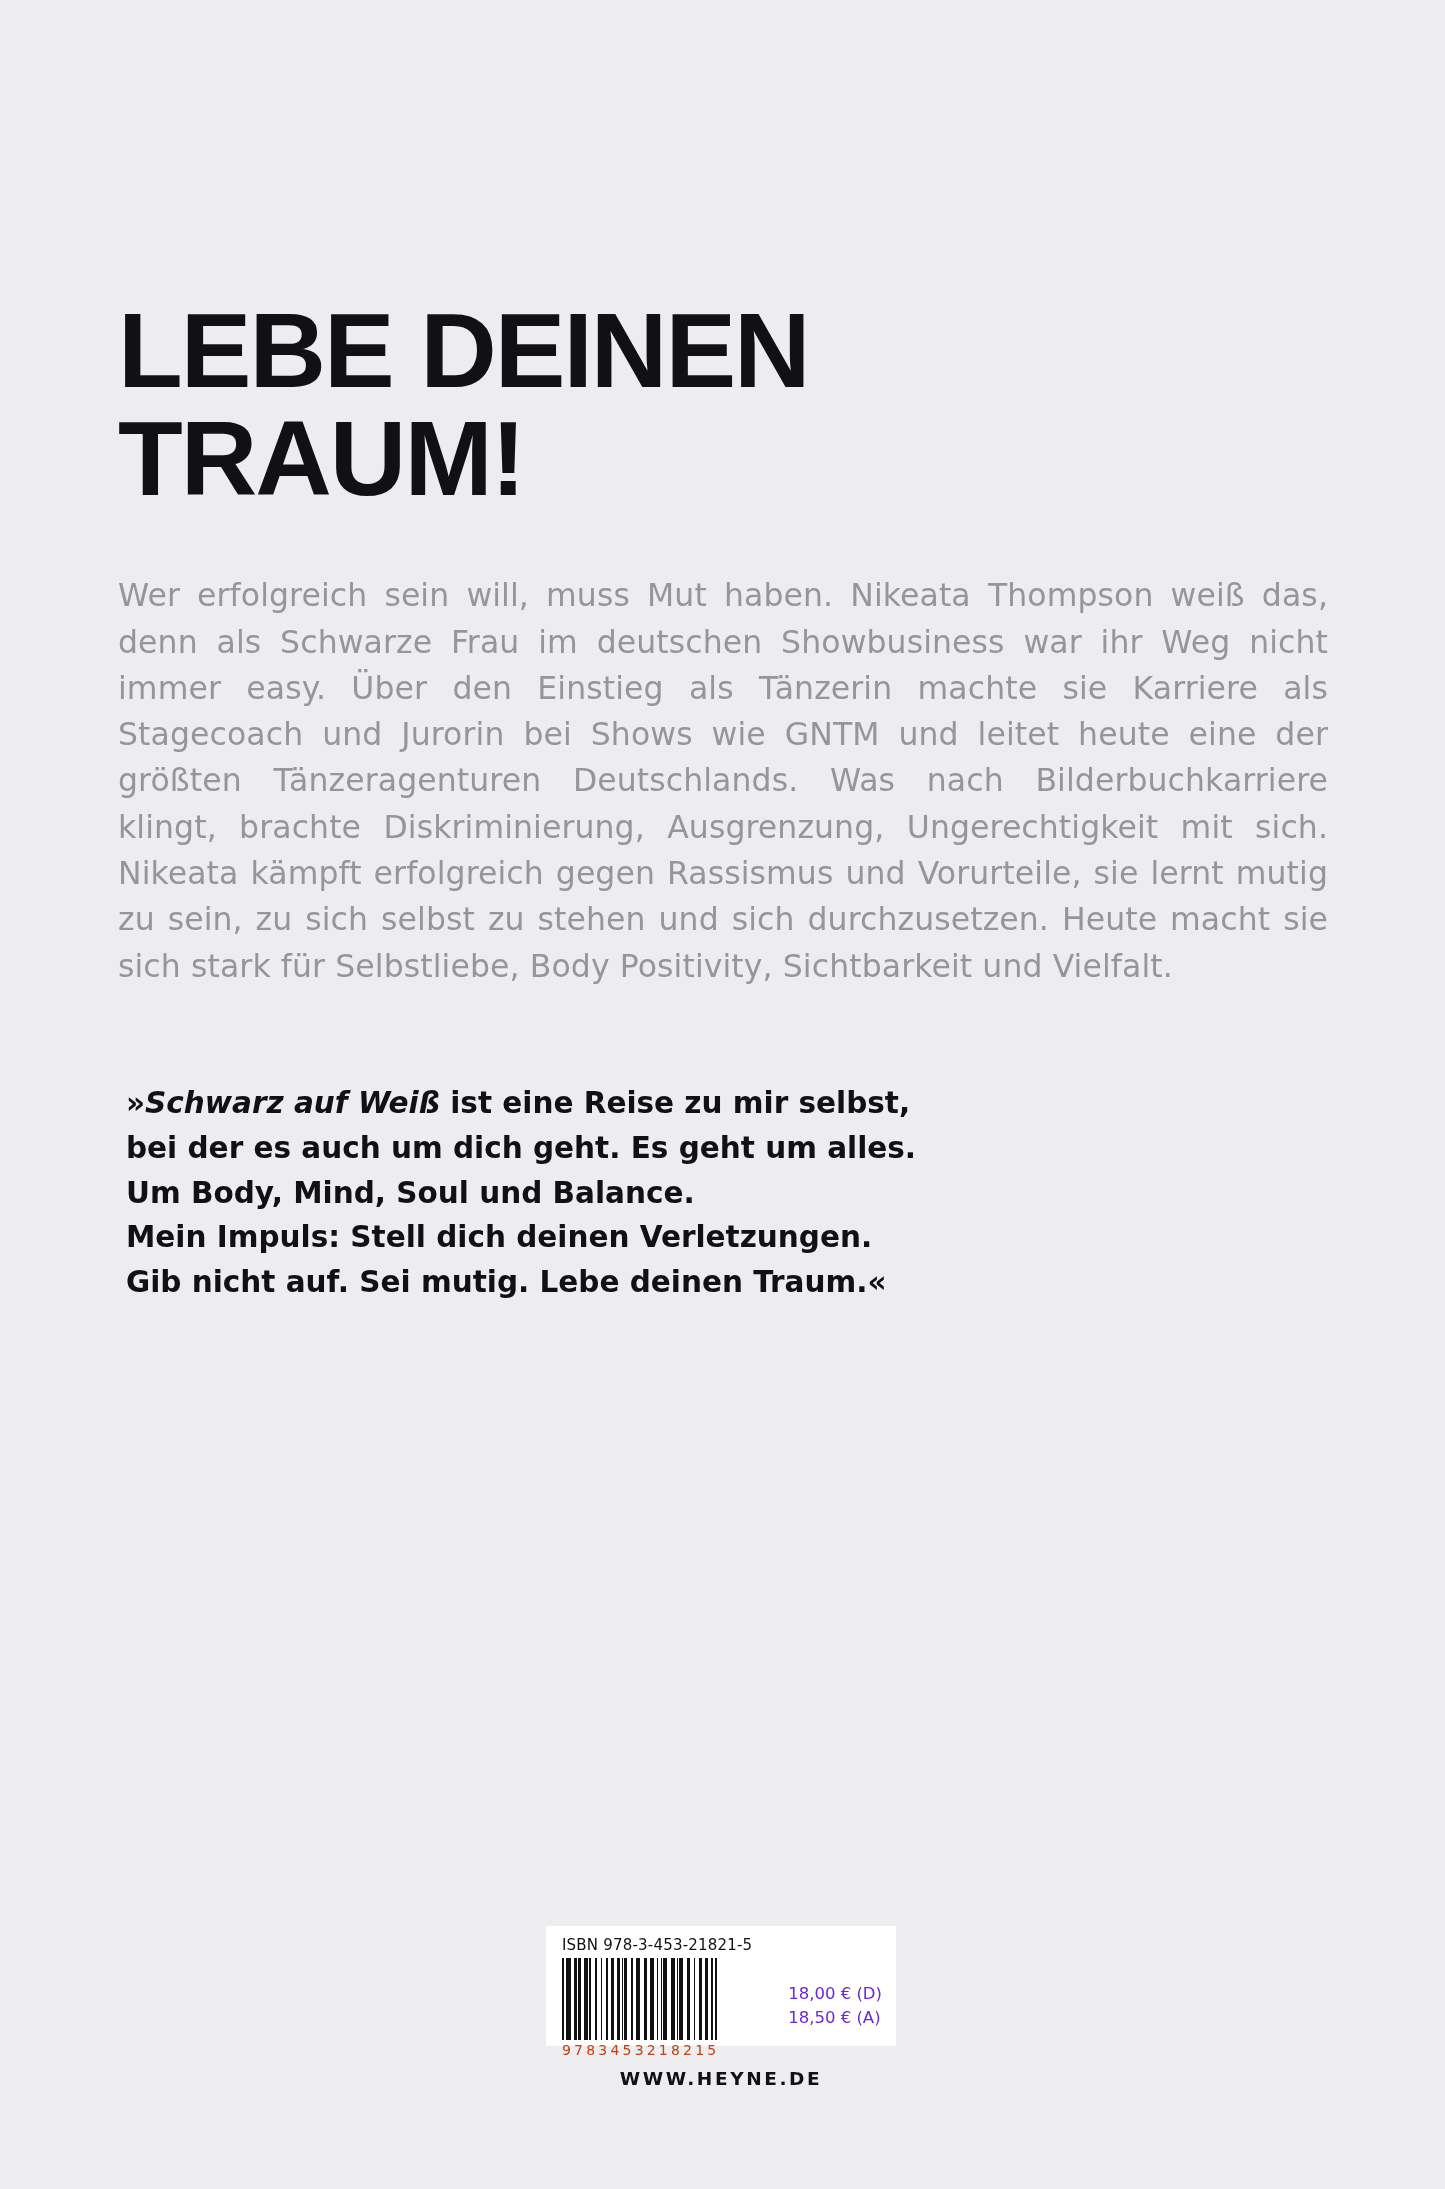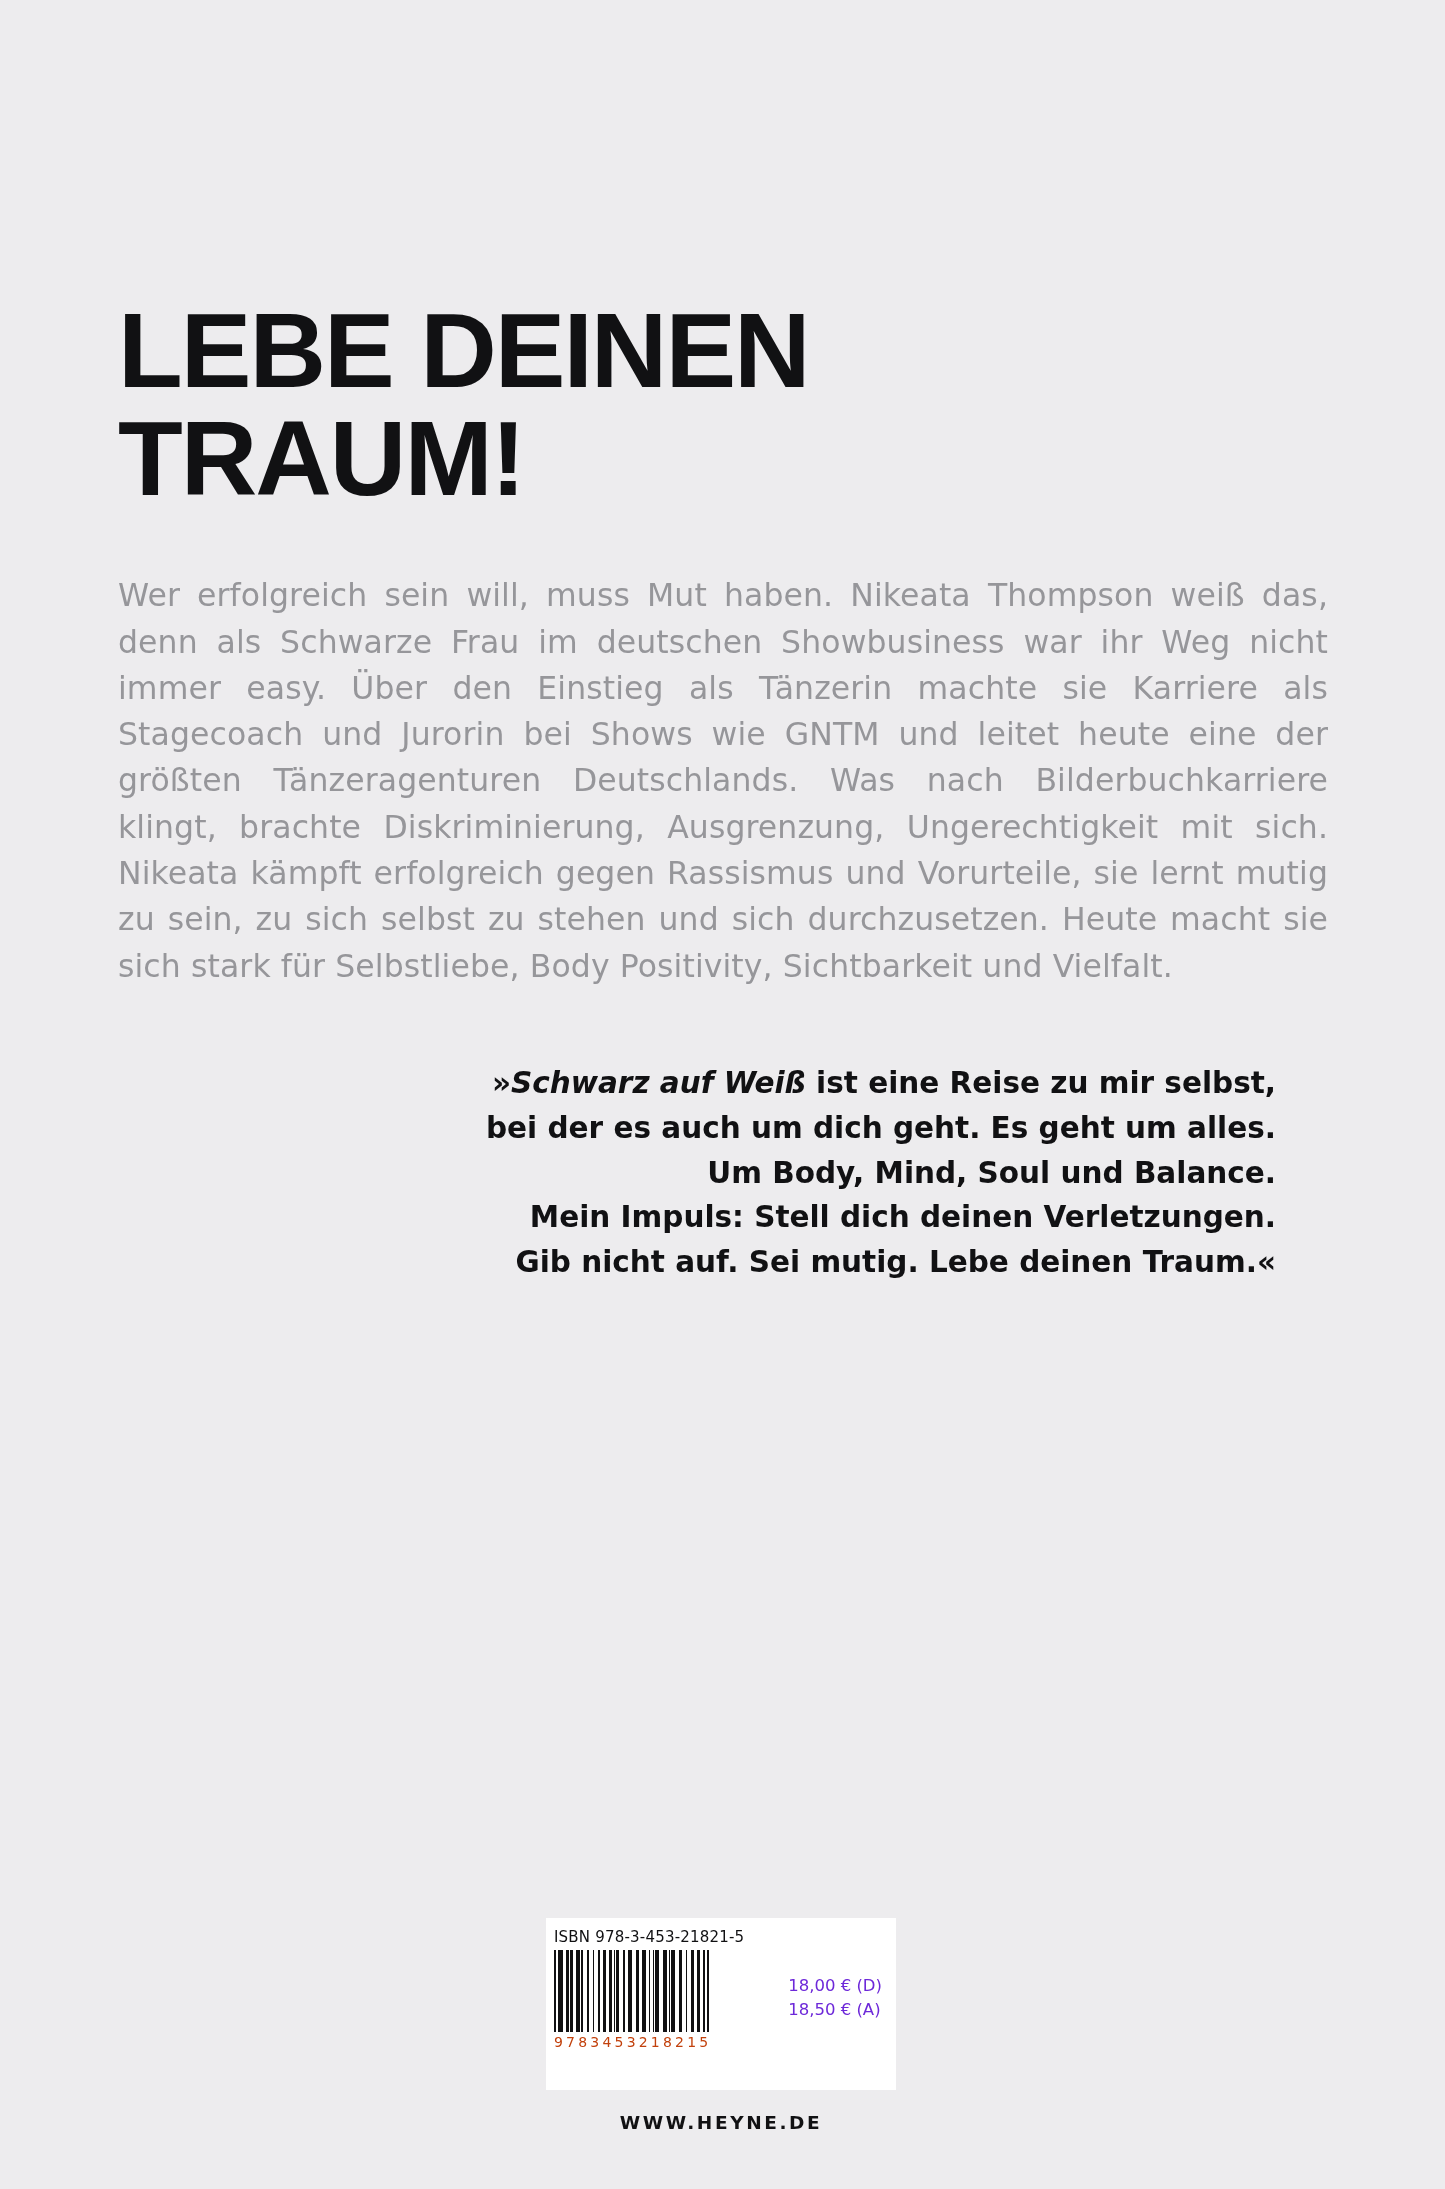--- a/index.html
+++ b/index.html
@@ -42,22 +42,22 @@
   .blurb {
     font-family: "DejaVu Sans", sans-serif;
     font-size: 31.5px;
     line-height: 1.47;
     color: #96969a;
     text-align: justify;
     margin: 0;
     letter-spacing: 0.1px;
   }
   .quote-block {
-    margin-top: 72px;
-    text-align: right;
+    margin-top: 92px;
+    text-align: left;
     color: #111113;
     font-family: "DejaVu Sans", sans-serif;
     font-weight: bold;
     font-size: 29.5px;
     line-height: 1.52;
     padding-left: 8px;
     padding-right: 52px;
   }
   .quote-block .q-line {
     display: block;
@@ -76,24 +76,25 @@
   
   .barcode-zone {
     position: absolute;
     left: 546px;
     top: 1918px;
     width: 350px;
   }
   .barcode-box {
     background: #ffffff;
     width: 350px;
-    height: 172px;
+    height: 120px;
     box-sizing: border-box;
-    padding: 10px 14px 8px 6px;
+    padding: 10px 14px 8px 14px;
     position: relative;
+    margin-top: 8px;
   }
   .isbn-text {
     font-family: "DejaVu Sans", sans-serif;
     font-size: 15px;
     color: #111113;
     letter-spacing: 0.2px;
     margin: 0 0 4px 2px;
   }
   .bars {
     display: flex;

